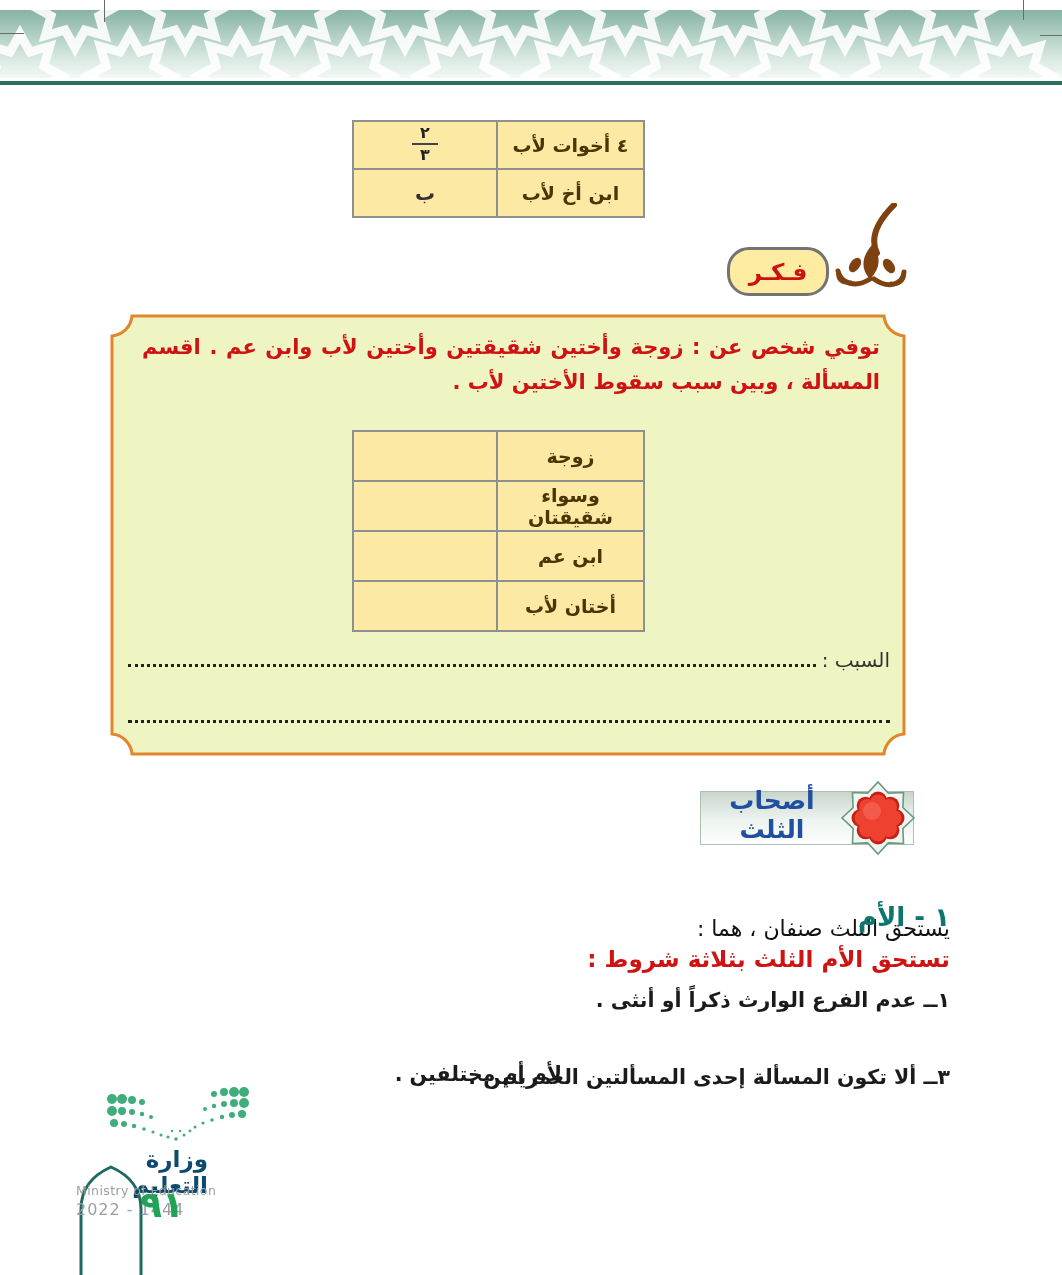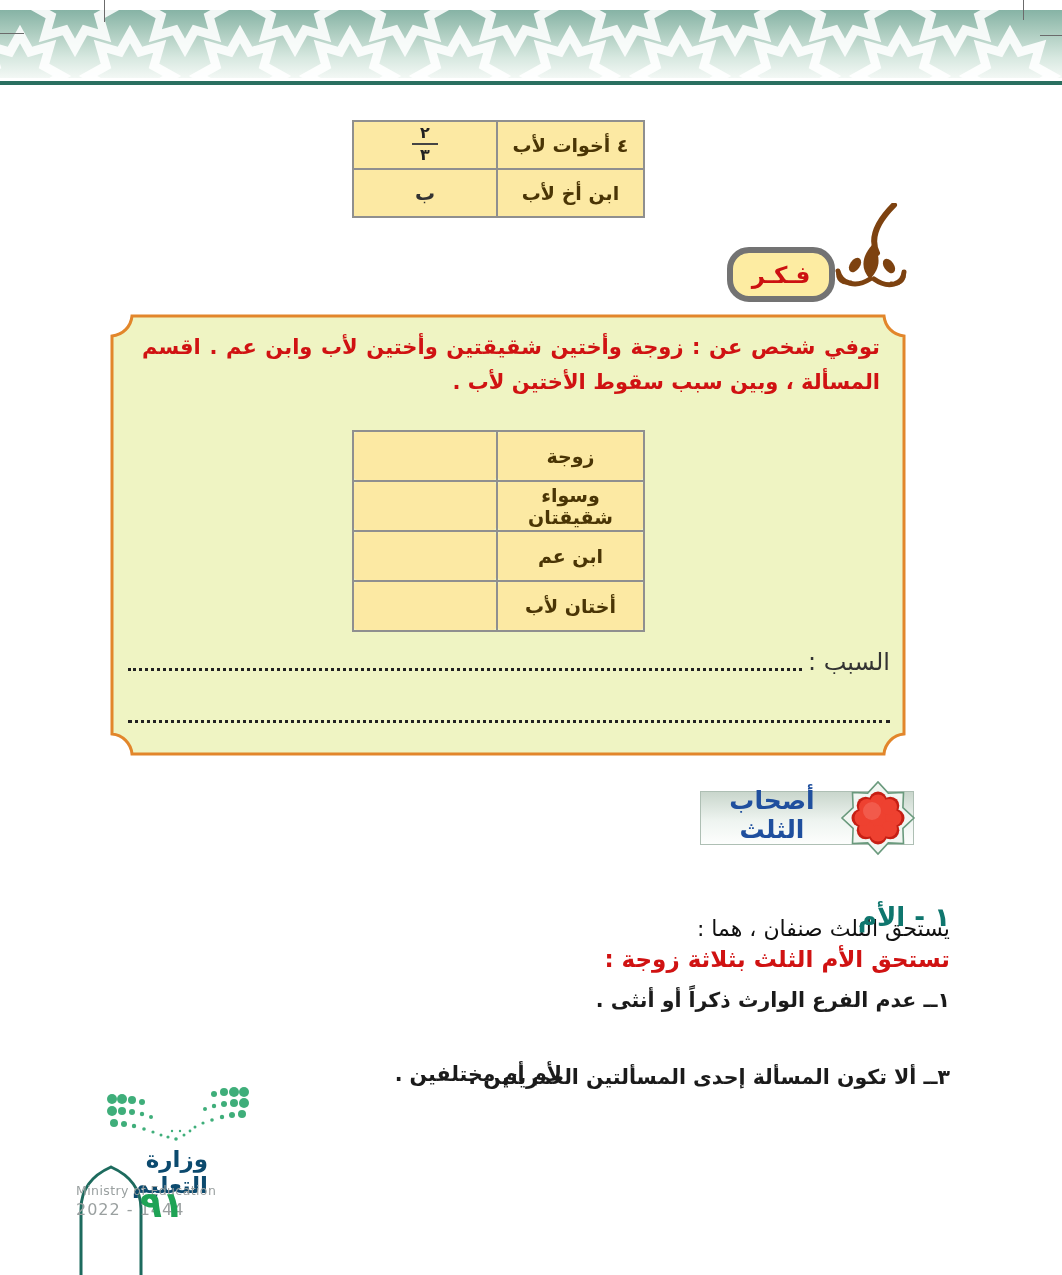--- a/index.html
+++ b/index.html
@@ -20,30 +20,30 @@
   .sheet-table td.lbl{width:143px;}
   .sheet-table td.val{width:140px;font-size:20px;color:#333;}
   .tbl-top td{height:44px;}
   .tbl-inner td{height:46px;border-radius:7px;}
   .frac{display:inline-block;line-height:1.05;font-size:16px;color:#222;}
   .frac .num{display:block;border-bottom:2px solid #444;padding:0 8px 2px;}
   .frac .den{display:block;padding-top:2px;}
 
   
   .think-pill{position:absolute;left:727px;top:247px;width:96px;height:43px;border-radius:22px;
-              background:#fdeca2;border:6px solid #737373;display:flex;align-items:center;justify-content:center;
+              background:#fdeca2;border:3px solid #737373;display:flex;align-items:center;justify-content:center;
               color:#cc1111;font-weight:bold;font-size:23px;}
   .ornament{position:absolute;left:826px;top:203px;}
 
   
   .ex-box{position:absolute;left:110px;top:314px;width:796px;height:442px;}
   .ex-prompt{position:absolute;left:142px;top:330px;width:738px;direction:rtl;text-align:justify;
              color:#d01212;font-weight:bold;font-size:21px;line-height:1.65;}
   .reason-row{position:absolute;left:128px;top:648px;width:762px;display:flex;direction:rtl;align-items:flex-end;
-              color:#333;font-size:24px;}
+              color:#333;font-size:20px;}
   .reason-row .leader{flex:1;border-bottom:3px dotted #222;margin:0 6px 5px 0;height:1px;}
   .dotline2{position:absolute;left:128px;top:700px;width:762px;height:20px;border-bottom:3px dotted #222;}
 
   
   .sec-band{position:absolute;left:700px;top:791px;width:212px;height:52px;
             background:linear-gradient(180deg,#c9d6cc 0%,#eef4f0 55%,#fdfefd 100%);
             border:1px solid #aebfb4;display:flex;align-items:flex-end;}
   .sec-band .sec-title{width:142px;text-align:center;color:#1f4f9e;font-weight:bold;font-size:25px;direction:rtl;}
   .rosette{position:absolute;left:840px;top:780px;}
 
@@ -201,21 +201,21 @@
           <circle cx="27" cy="27" r="8"></circle>
         <circle cx="38" cy="22.5" r="8"></circle>
           <circle cx="49" cy="27" r="8"></circle>
       </g>
       <circle cx="32" cy="31" r="9" fill="#f4685a" opacity="0.65"></circle>
     </svg>
   </div>
 
   <div class="t intro">يستحق الثلث صنفان ، هما :</div>
   <div class="t item-title">١ - الأم</div>
-  <div class="t item-sub">تستحق الأم الثلث بثلاثة زوجة :</div>
+  <div class="t item-sub">تستحق الأم الثلث بثلاثة شروط :</div>
   <div class="t cond cond1">١ــ عدم الفرع الوارث ذكراً أو أنثى .</div>
   <div class="t cond cond2b">لأم أم مختلفين .</div>
   <div class="t cond cond3">٣ــ ألا تكون المسألة إحدى المسألتين العمريتين .</div>
 
   <div class="moe-dots">
     <svg width="144" height="60" viewBox="0 0 144 60" fill="#3fae7a">
       <circle cx="138" cy="7" r="5"></circle>
         <circle cx="128" cy="7" r="5"></circle>
         <circle cx="118" cy="7" r="4"></circle>
         <circle cx="108" cy="9" r="3"></circle>

